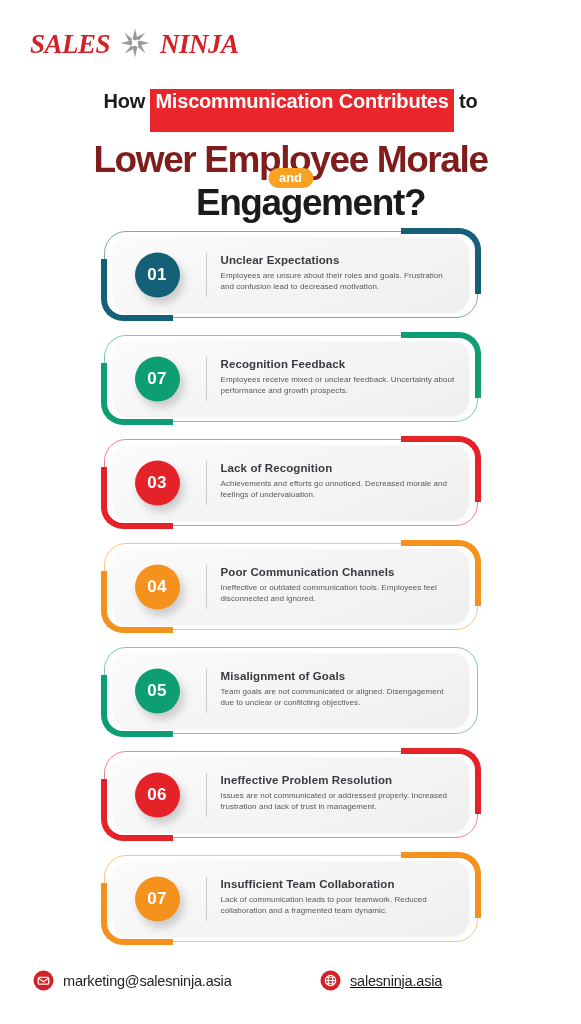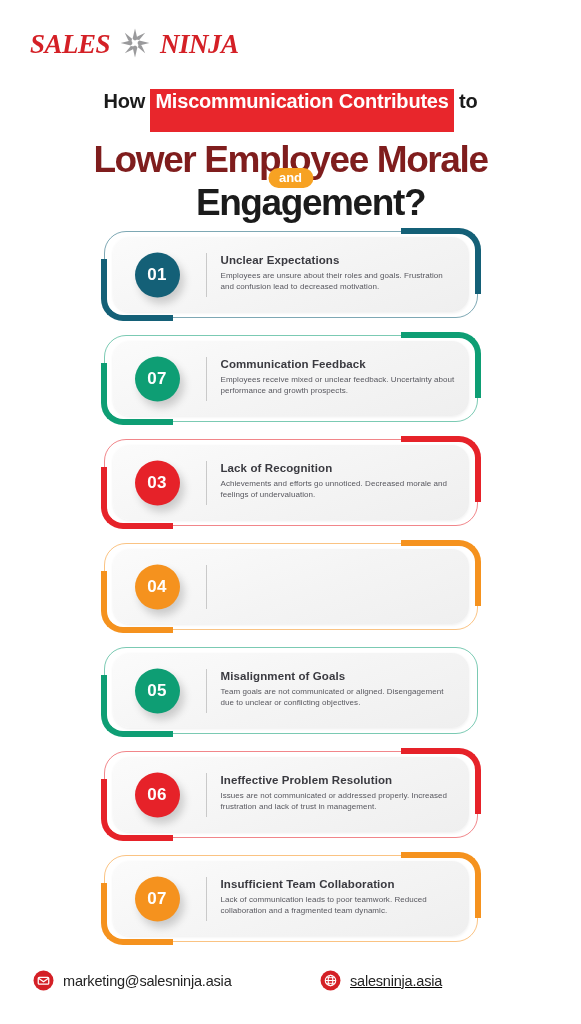--- a/index.html
+++ b/index.html
@@ -171,21 +171,21 @@
       </div>
     </div>
     <div class="card-wrap" style="--ac: #0E9E74;">
       <div class="thin-frame"></div>
       <div class="br-tr"></div>
       <div class="br-bl"></div>
       <div class="card">
         <div class="num-badge">07</div>
         <div class="divider"></div>
         <div class="txt">
-          <div class="c-title">Communication Feedback</div>
+          <div class="c-title">Recognition Feedback</div>
           <div class="c-desc">Employees receive mixed or unclear feedback. Uncertainty about performance and growth prospects.</div>
         </div>
       </div>
     </div>
     <div class="card-wrap" style="--ac: #E62229;">
       <div class="thin-frame"></div>
       <div class="br-tr"></div>
       <div class="br-bl"></div>
       <div class="card">
         <div class="num-badge">03</div>
@@ -196,20 +196,24 @@
         </div>
       </div>
     </div>
     <div class="card-wrap" style="--ac: #F5921E;">
       <div class="thin-frame"></div>
       <div class="br-tr"></div>
       <div class="br-bl"></div>
       <div class="card">
         <div class="num-badge">04</div>
         <div class="divider"></div>
+        <div class="txt">
+          <div class="c-title">Poor Communication Channels</div>
+          <div class="c-desc">Ineffective or outdated communication tools. Employees feel disconnected and ignored.</div>
+        </div>
       </div>
     </div>
     <div class="card-wrap" style="--ac: #0E9E74;">
       <div class="thin-frame"></div>
       <div class="br-bl"></div>
       <div class="card">
         <div class="num-badge">05</div>
         <div class="divider"></div>
         <div class="txt">
           <div class="c-title">Misalignment of Goals</div>

